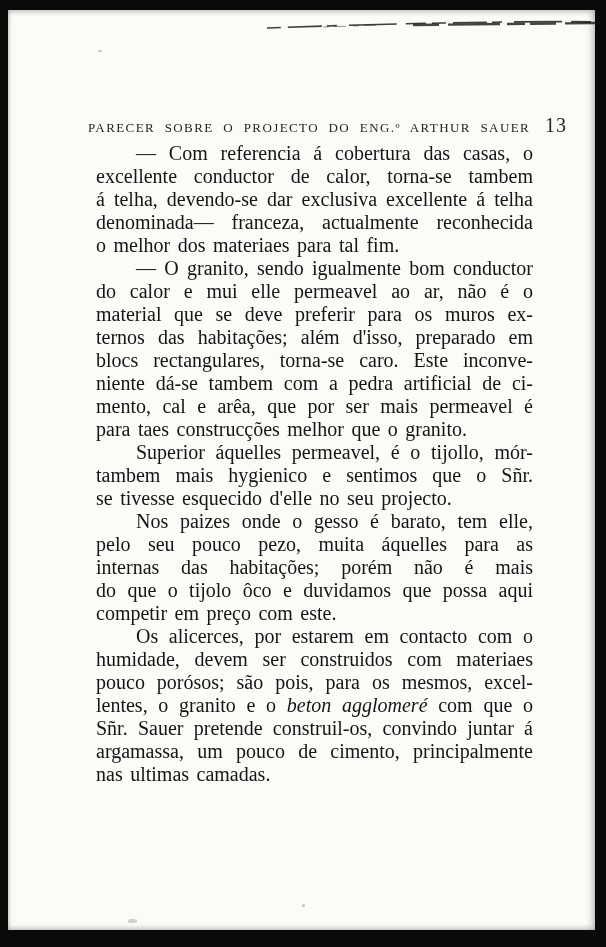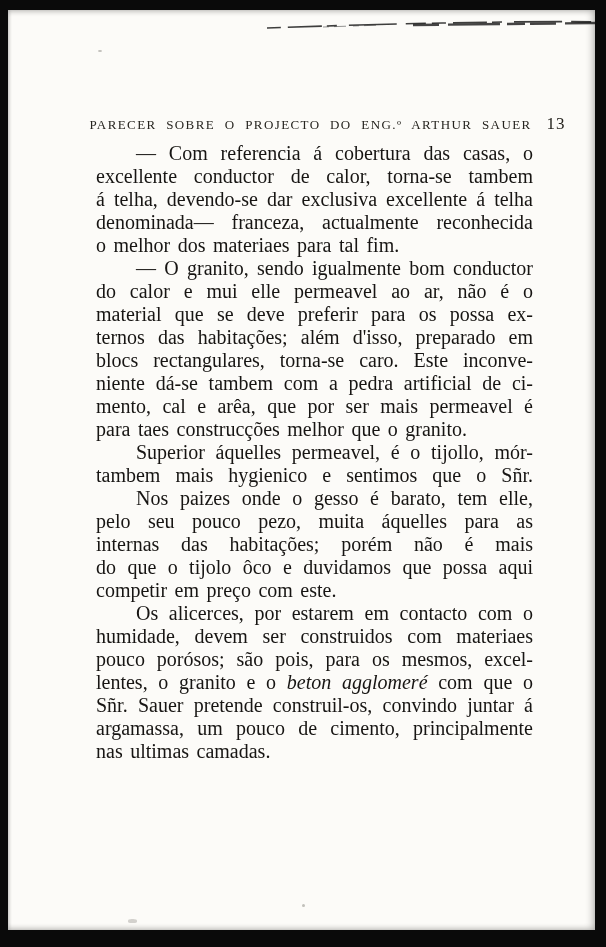--- a/index.html
+++ b/index.html
@@ -31,21 +31,21 @@
     text-align: center;
     transform: translateX(26px);
     font-size: 13px;
     letter-spacing: 1.4px;
     word-spacing: 5px;
     color: #26241f;
     white-space: nowrap;
   }
   .page-number {
     margin-left: 15px;
-    font-size: 17px;
+    font-size: 20px;
     letter-spacing: 1px;
   }
   .textblock {
     position: absolute;
     top: 132px; left: 88px;
     width: 437px;
     font-size: 20px;
     line-height: 23px;
     color: #171513;
   }
@@ -85,28 +85,29 @@
   </div>
 
   <div class="textblock" id="textblock">
       <div class="line first"><span>— Com referencia á cobertura das casas, o ferro,</span></div>
       <div class="line"><span>excellente conductor de calor, torna-se tambem inferior</span></div>
       <div class="line"><span>á telha, devendo-se dar exclusiva excellente á telha</span></div>
       <div class="line"><span>denominada— franceza, actualmente reconhecida como</span></div>
       <div class="line last"><span>o melhor dos materiaes para tal fim.</span></div>
       <div class="line first"><span>— O granito, sendo igualmente bom conductor</span></div>
       <div class="line"><span>do calor e mui elle permeavel ao ar, não é o</span></div>
-      <div class="line"><span>material que se deve preferir para os possa ex-</span></div>
+      <div class="line"><span>material que se deve preferir para os muros ex-</span></div>
       <div class="line"><span>ternos das habitações; além d'isso, preparado em</span></div>
       <div class="line"><span>blocs rectangulares, torna-se caro. Este inconve-</span></div>
       <div class="line"><span>niente dá-se tambem com a pedra artificial de ci-</span></div>
       <div class="line"><span>mento, cal e arêa, que por ser mais permeavel é</span></div>
       <div class="line last"><span>para taes construcções melhor que o granito.</span></div>
       <div class="line first"><span>Superior áquelles permeavel, é o tijollo, mór-</span></div>
       <div class="line"><span>tambem mais hygienico e sentimos que o Sñr. Sauer</span></div>
+      <div class="line last"><span>se tivesse esquecido d'elle no seu projecto.</span></div>
       <div class="line first"><span>Nos paizes onde o gesso é barato, tem elle,</span></div>
       <div class="line"><span>pelo seu pouco pezo, muita áquelles para as divisões</span></div>
       <div class="line"><span>internas das habitações; porém não é mais hygienico</span></div>
       <div class="line"><span>do que o tijolo ôco e duvidamos que possa aqui</span></div>
       <div class="line last"><span>competir em preço com este.</span></div>
       <div class="line first"><span>Os alicerces, por estarem em contacto com o</span></div>
       <div class="line"><span>humidade, devem ser construidos com materiaes</span></div>
       <div class="line"><span>pouco porósos; são pois, para os mesmos, excel-</span></div>
       <div class="line"><span>lentes, o granito e o </span><i>beton agglomeré</i><span> com que o</span></div>
       <div class="line"><span>Sñr. Sauer pretende construil-os, convindo juntar á</span></div>

